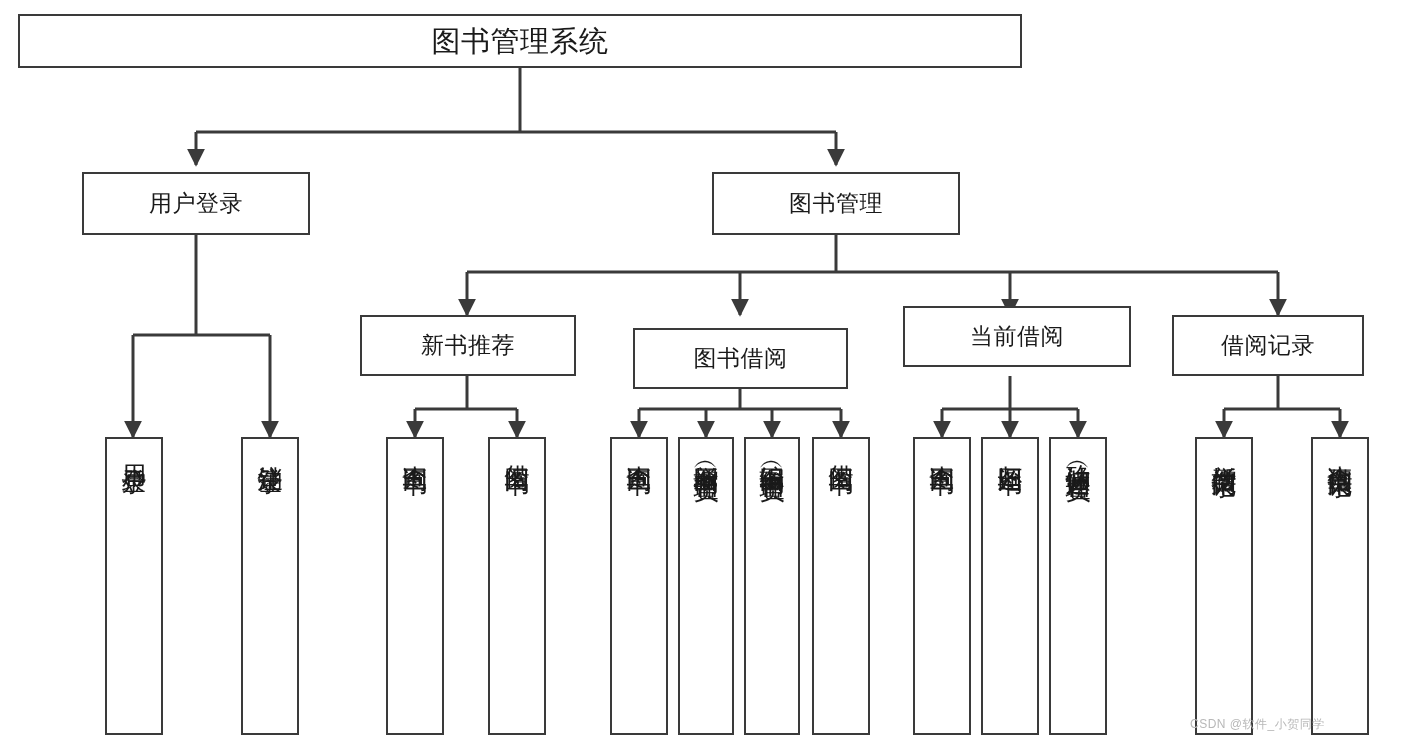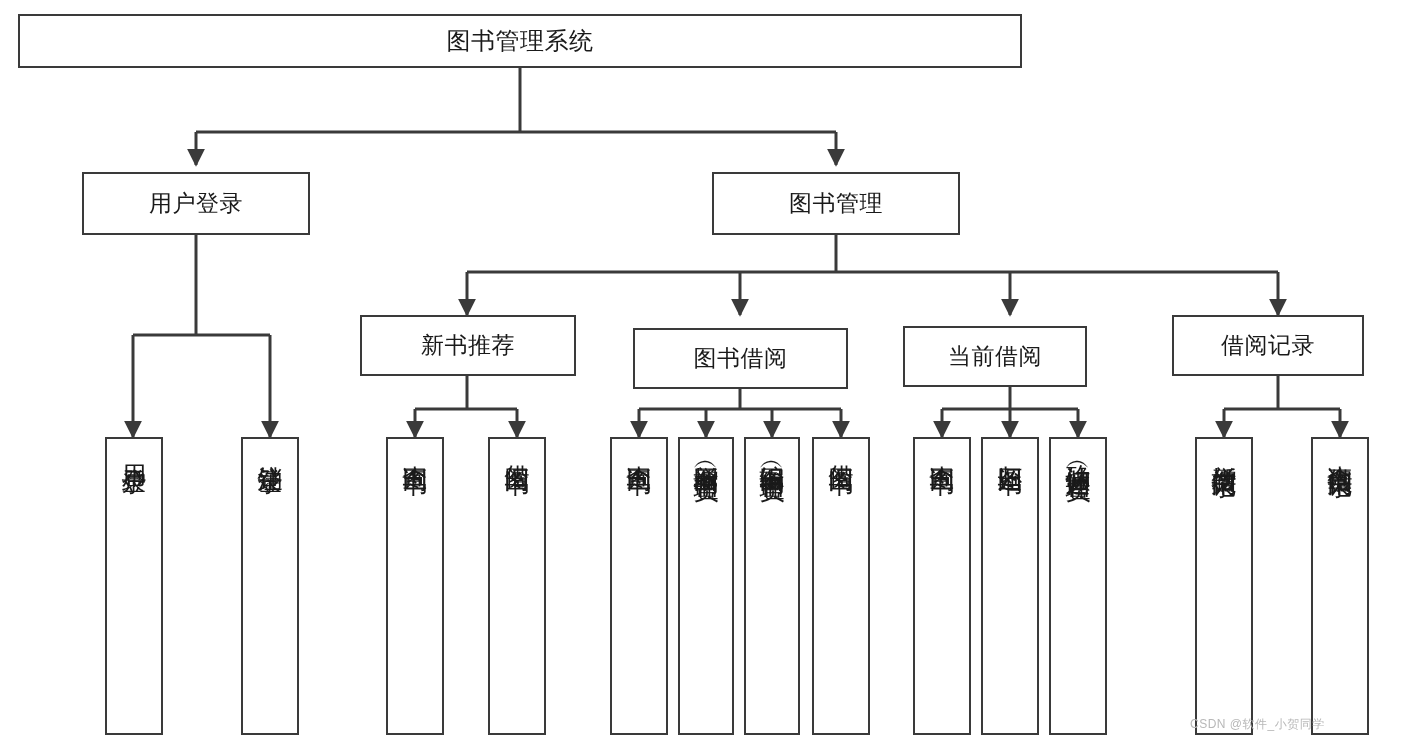--- a/index.html
+++ b/index.html
@@ -48,21 +48,21 @@
     align-items: flex-start;
     padding-top: 6px;
   }
   .node.vertical .label {
     writing-mode: vertical-rl;
     text-orientation: upright;
     font-size: 25px;
     letter-spacing: 2px;
     line-height: 1;
   }
-  .node.root .label { font-size: 24px; }
+  .node.root .label { font-size: 29px; }
   .watermark {
     position: absolute;
     color: #b8b8b8;
     font-size: 12px;
     letter-spacing: 0.5px;
     white-space: nowrap;
   }
 </style>
 </head>
 <body>
@@ -132,21 +132,21 @@
   </div>
 
   <div class="node horizontal" style="left:360px; top:315px; width:216px; height:61px;">
     <span class="label">新书推荐</span>
   </div>
 
   <div class="node horizontal" style="left:633px; top:328px; width:215px; height:61px;">
     <span class="label">图书借阅</span>
   </div>
 
-  <div class="node horizontal" style="left:903px; top:326px; width:184px; height:61px;">
+  <div class="node horizontal" style="left:903px; top:306px; width:228px; height:61px;">
     <span class="label">当前借阅</span>
   </div>
 
   <div class="node horizontal" style="left:1172px; top:315px; width:192px; height:61px;">
     <span class="label">借阅记录</span>
   </div>
 
   <div class="node vertical" style="left:105px; top:437px; width:58px; height:298px;">
     <span class="label">用户登录</span>
   </div>

